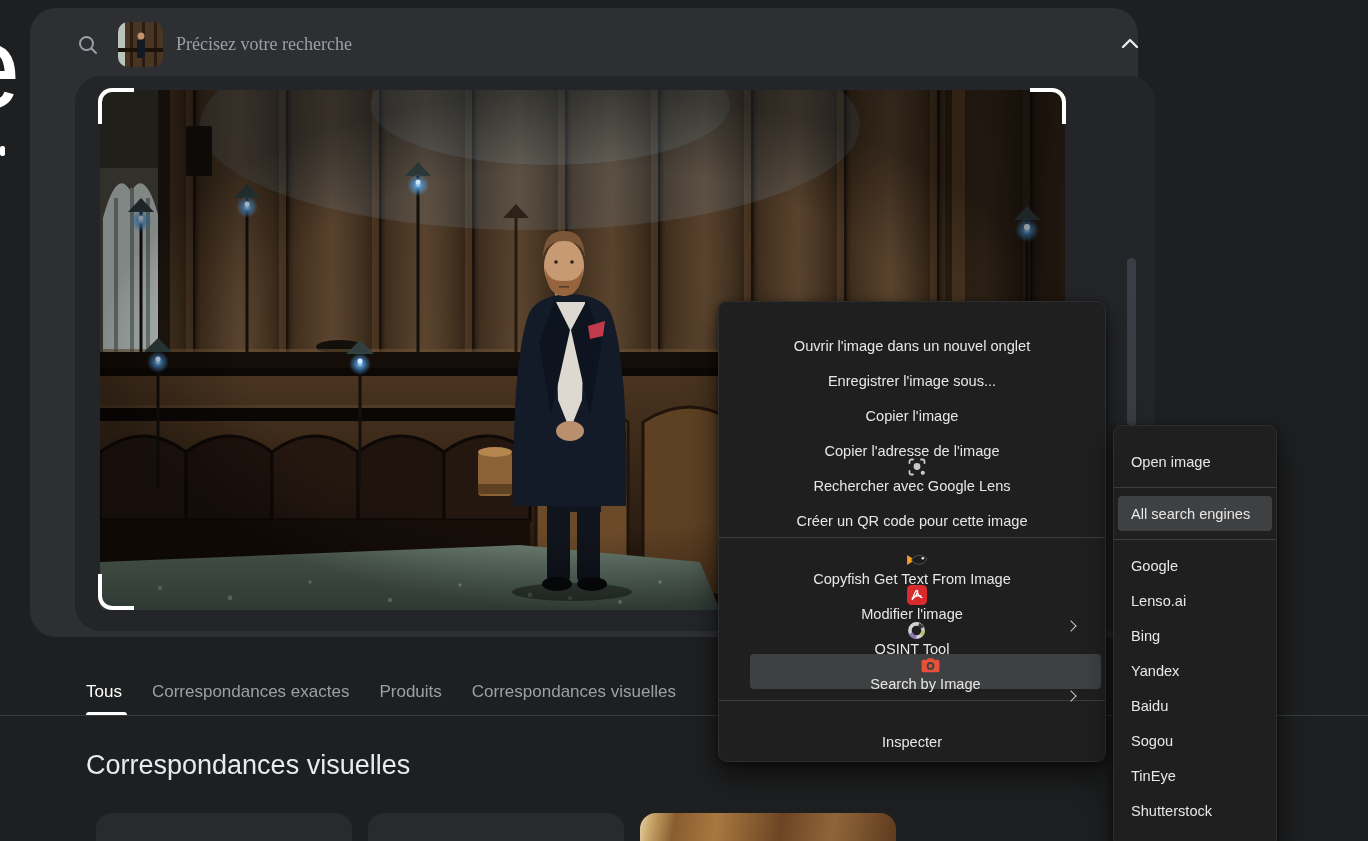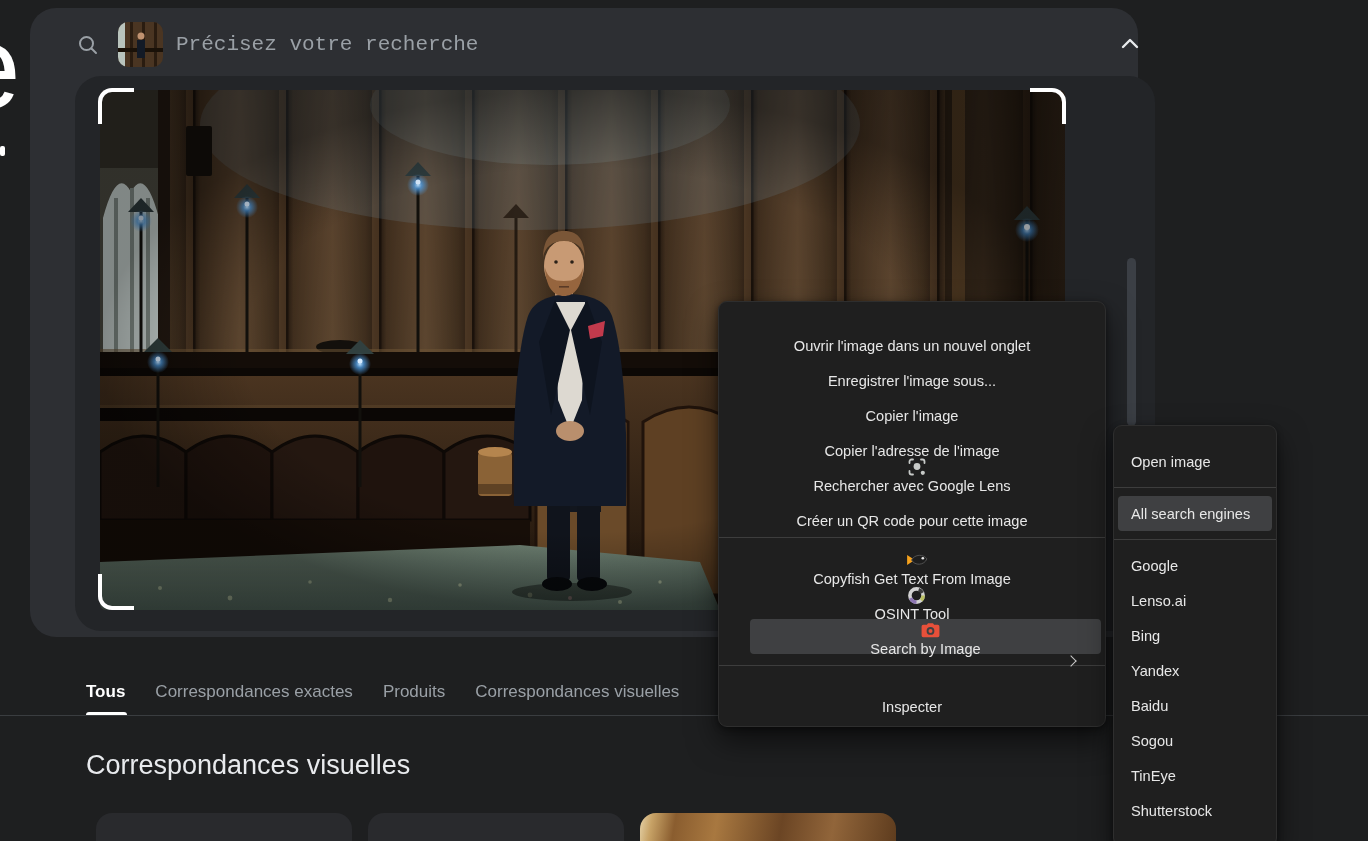--- a/index.html
+++ b/index.html
@@ -13,21 +13,21 @@
   .logo-speck { position:absolute; left:0; top:146px; width:5px; height:10px; background:#fff; border-radius:2px; }
 
   
   .lens-panel { position:absolute; left:30px; top:8px; width:1108px; height:629px;
     background:#2d2f33; border-radius:26px; }
   .search-row { position:absolute; left:0; top:0; width:100%; height:68px; display:flex; align-items:center; }
   .search-icon { position:absolute; left:47px; top:26px; width:22px; height:22px; }
   .thumb { position:absolute; left:88px; top:14px; width:45px; height:45px; border-radius:10px;
     overflow:hidden; cursor:pointer; }
   .search-input { position:absolute; left:146px; top:18px; width:760px; height:36px; border:none;
-    background:transparent; outline:none; color:#0ea5e9; font-size:21px; font-family:Liberation Mono, monospace; }
+    background:transparent; outline:none; color:#0ea5e9; font-size:18px; font-family:Liberation Serif, serif; }
   .search-input::placeholder { color:#9aa0a6; }
   .collapse-btn { position:absolute; left:1080px; top:18px; width:40px; height:36px;
     display:flex; align-items:center; justify-content:center; cursor:pointer; }
 
   .image-panel { position:absolute; left:45px; top:68px; width:1080px; height:555px;
     background:#232528; border-radius:26px; }
 
   .query-image { position:absolute; left:100px; top:90px; width:965px; height:520px;
     border-radius:6px; overflow:hidden; }
 
@@ -39,21 +39,21 @@
   .crop.br { left:1030px; top:574px; border-right:4.5px solid #fff; border-bottom:4.5px solid #fff; border-bottom-right-radius:14px; }
 
   .scrollbar-thumb { position:absolute; left:1127px; top:258px; width:9px; height:168px;
     background:#3b3f45; border-radius:5px; }
 
   
   .tabs { position:absolute; left:0; top:669px; width:1368px; height:47px;
     border-bottom:1px solid #3a3d40; display:flex; align-items:center; padding-left:86px; gap:30px; }
   .tab { position:relative; height:100%; display:flex; align-items:center; font-size:17px;
     color:#9aa0a6; cursor:pointer; white-space:nowrap; }
-  .tab.active { color:#ffffff; font-weight:bold; }
+  .tab.active { color:#ffffff; font-weight:normal; }
   .tab.active::after { content:""; position:absolute; left:0; bottom:0; width:41px; height:3.5px;
     background:#fff; border-radius:3px 3px 0 0; }
 
   .section-title { position:absolute; left:86px; top:750px; font-size:27px; color:#e8eaed; font-weight:400; }
 
   .card { position:absolute; top:813px; width:256px; height:28px; border-radius:16px 16px 0 0; background:#292a2d; cursor:pointer; }
   .card.c1 { left:96px; } .card.c2 { left:368px; }
   .card.c3 { left:640px; background:
       linear-gradient(100deg,#e5d2a8 0%, #c7a266 5%, #8a5d2f 14%, #a87840 30%, #6b4524 55%, #91653a 75%, #5e3c1e 100%); }
 
@@ -364,20 +364,30 @@
         <svg width="22" height="22" viewBox="0 0 20 20">
           <polygon points="1,5.5 8,10 1,14.5" fill="#f6a21d"></polygon>
           <path d="M5,10 C8,4.5 16,4.5 19,9 C16.5,15 8,15.5 5,10 Z" fill="#1d1d1d" stroke="#585858" stroke-width="0.8"></path>
           <circle cx="15.3" cy="8.4" r="1.2" fill="#e9e9e9"></circle>
         </svg>
       </span>
         <span>Copyfish Get Text From Image</span>
     </div>
     <div class="ctx-item">
       <span class="ic">
+        <svg width="20" height="20" viewBox="0 0 20 20">
+          <rect width="20" height="20" rx="4.5" fill="#d92b2b"></rect>
+          <path d="M5.3,14.6 C7,9 9,5.4 10,5.4 C11.1,5.4 10.8,8.2 8.4,11.2 C6.9,13.1 5.7,14.2 5.2,13.6 M10,5.6 C10.6,8.8 12.2,11.6 14.8,12.6 M6.8,11.6 C9,10.8 12,10.6 13.8,11" stroke="#fff" stroke-width="1.3" fill="none" stroke-linecap="round"></path>
+        </svg>
+      </span>
+        <span>Modifier l'image</span>
+      <span class="chev"></span>
+    </div>
+    <div class="ctx-item">
+      <span class="ic">
         <svg width="21" height="21" viewBox="0 0 20 20">
           <circle cx="10" cy="10" r="6.3" fill="none" stroke="#d2d2d2" stroke-width="3.4"></circle>
           <path d="M4.4,12.5 A6.3,6.3 0 0 0 10,16.3" fill="none" stroke="#8d76b3" stroke-width="3.4"></path>
           <path d="M15.6,7.5 A6.3,6.3 0 0 0 12,4.5" fill="none" stroke="#3a3a3a" stroke-width="3.4"></path>
           <path d="M16.3,10 A6.3,6.3 0 0 1 14.5,14.5" fill="none" stroke="#b9bf63" stroke-width="3.4"></path>
         </svg>
       </span>
         <span>OSINT Tool</span>
     </div>
     <div class="ctx-item hl">

